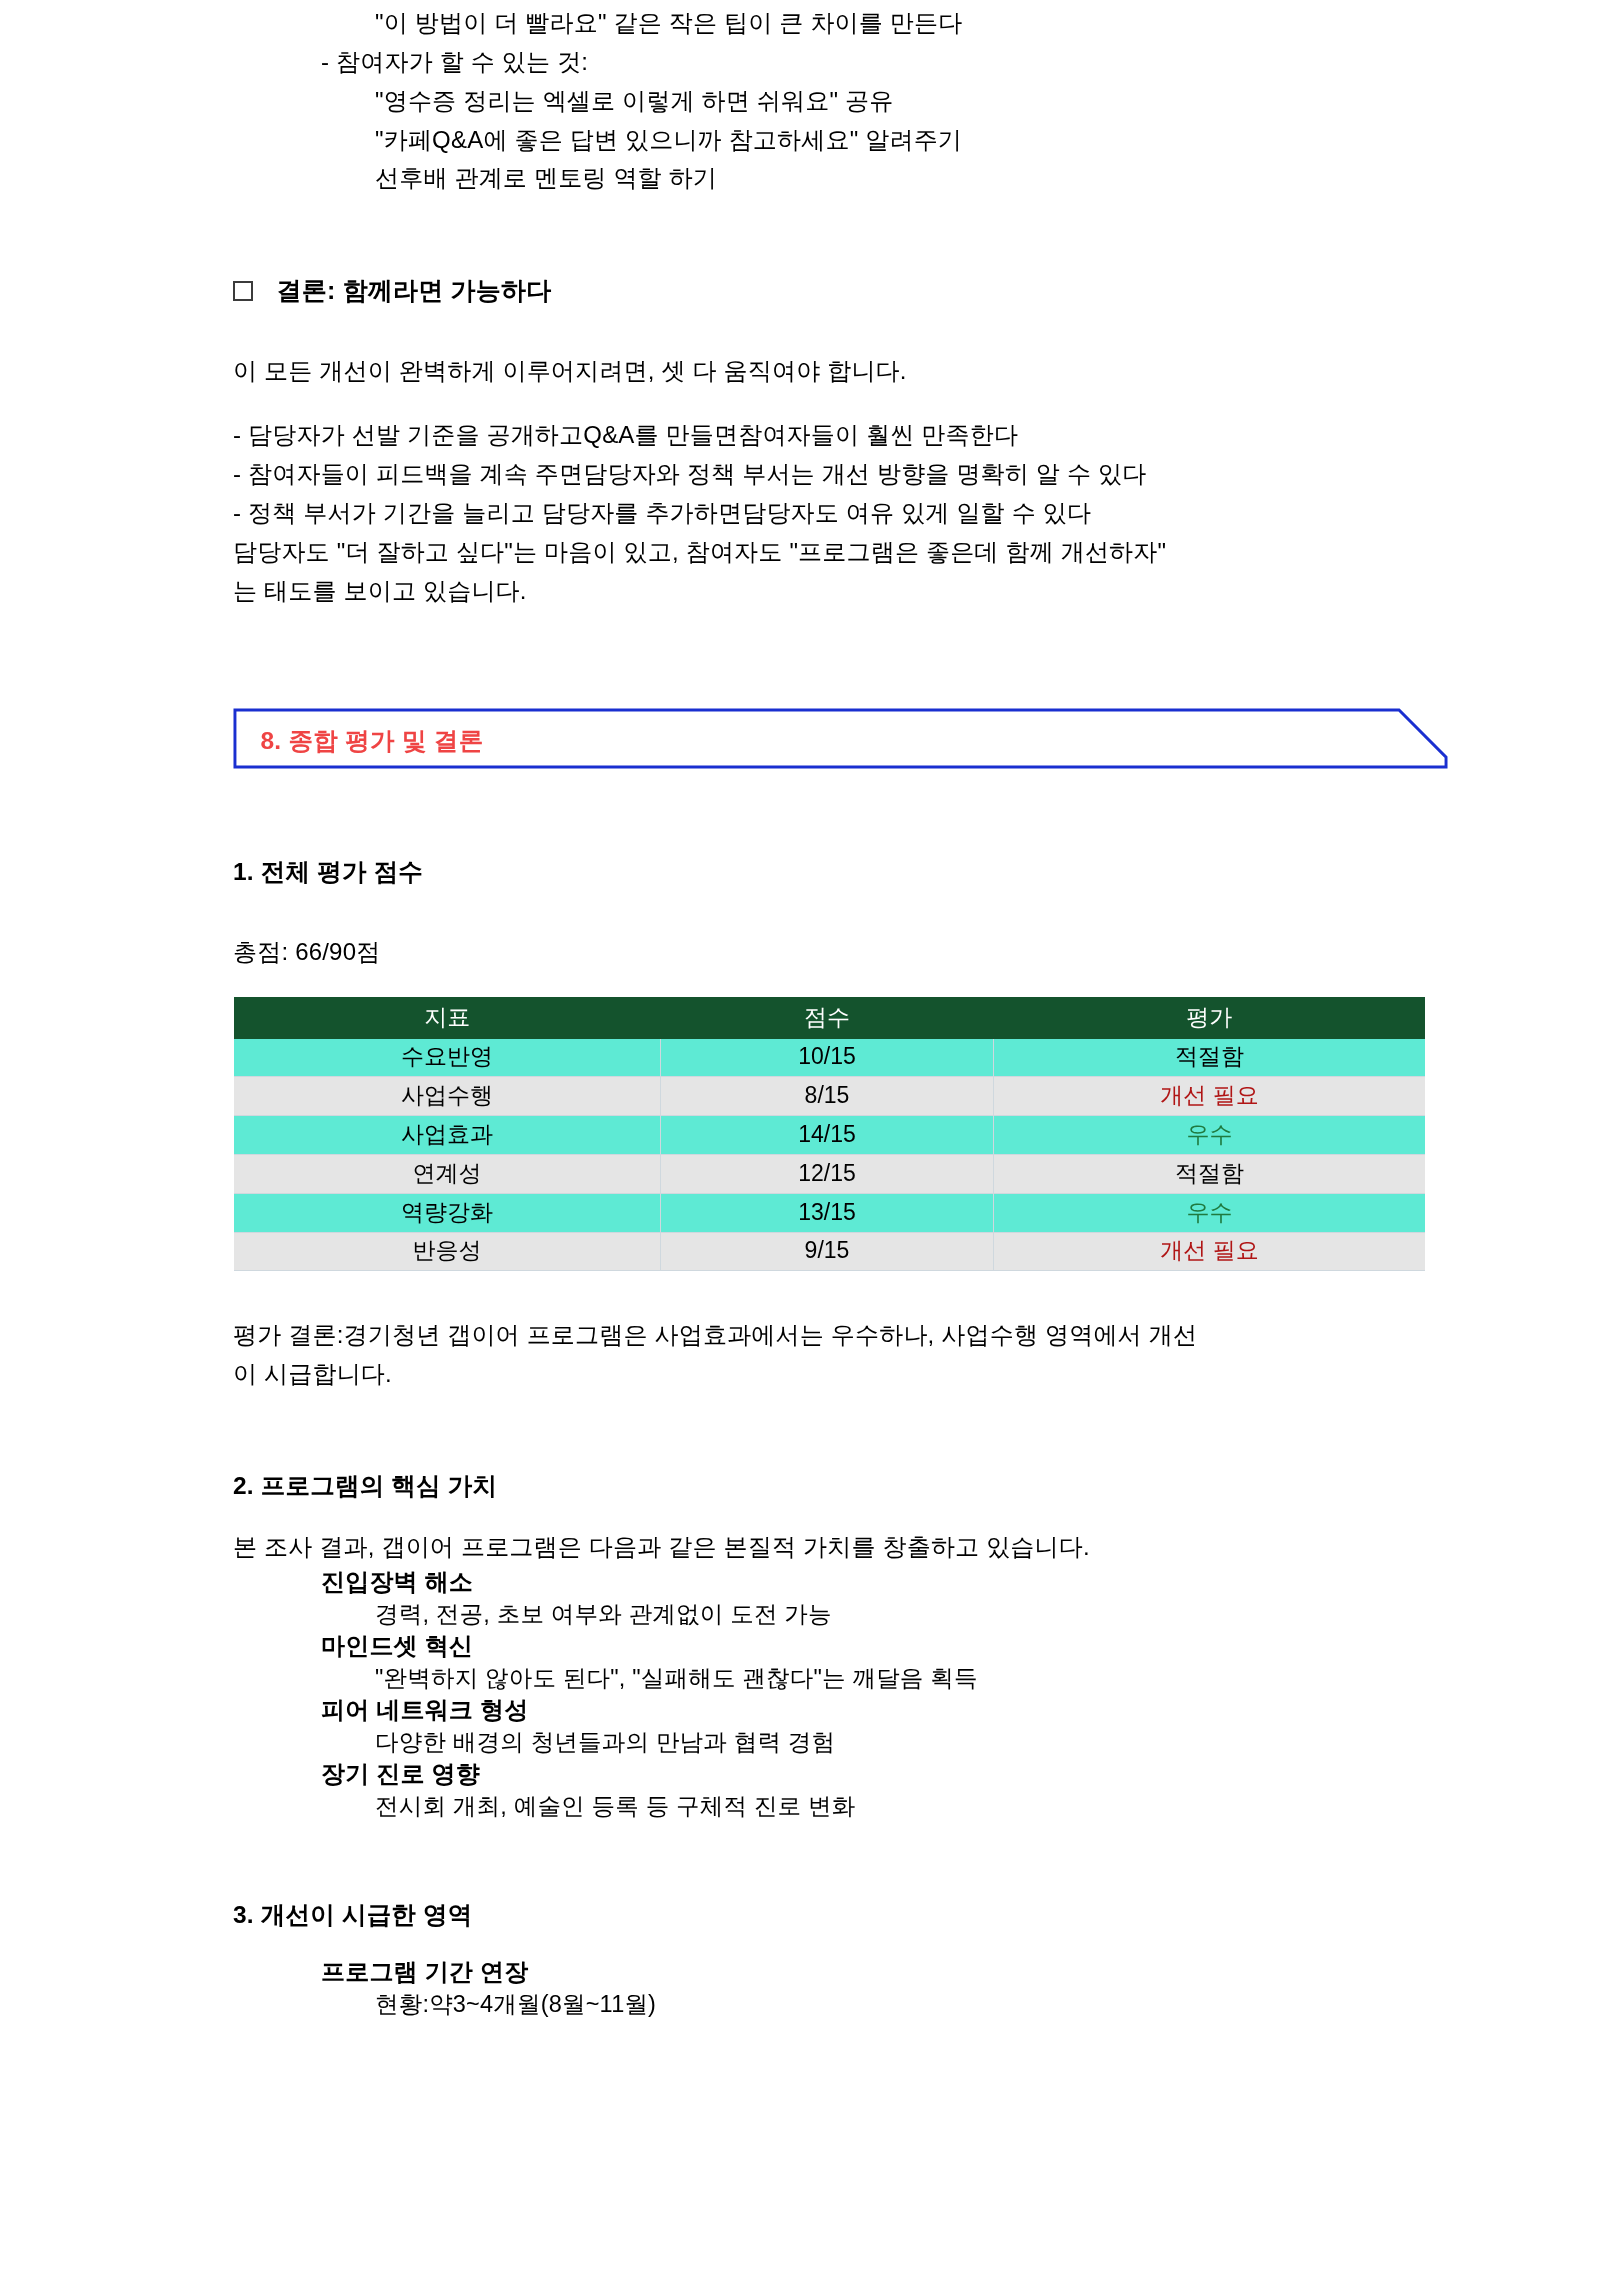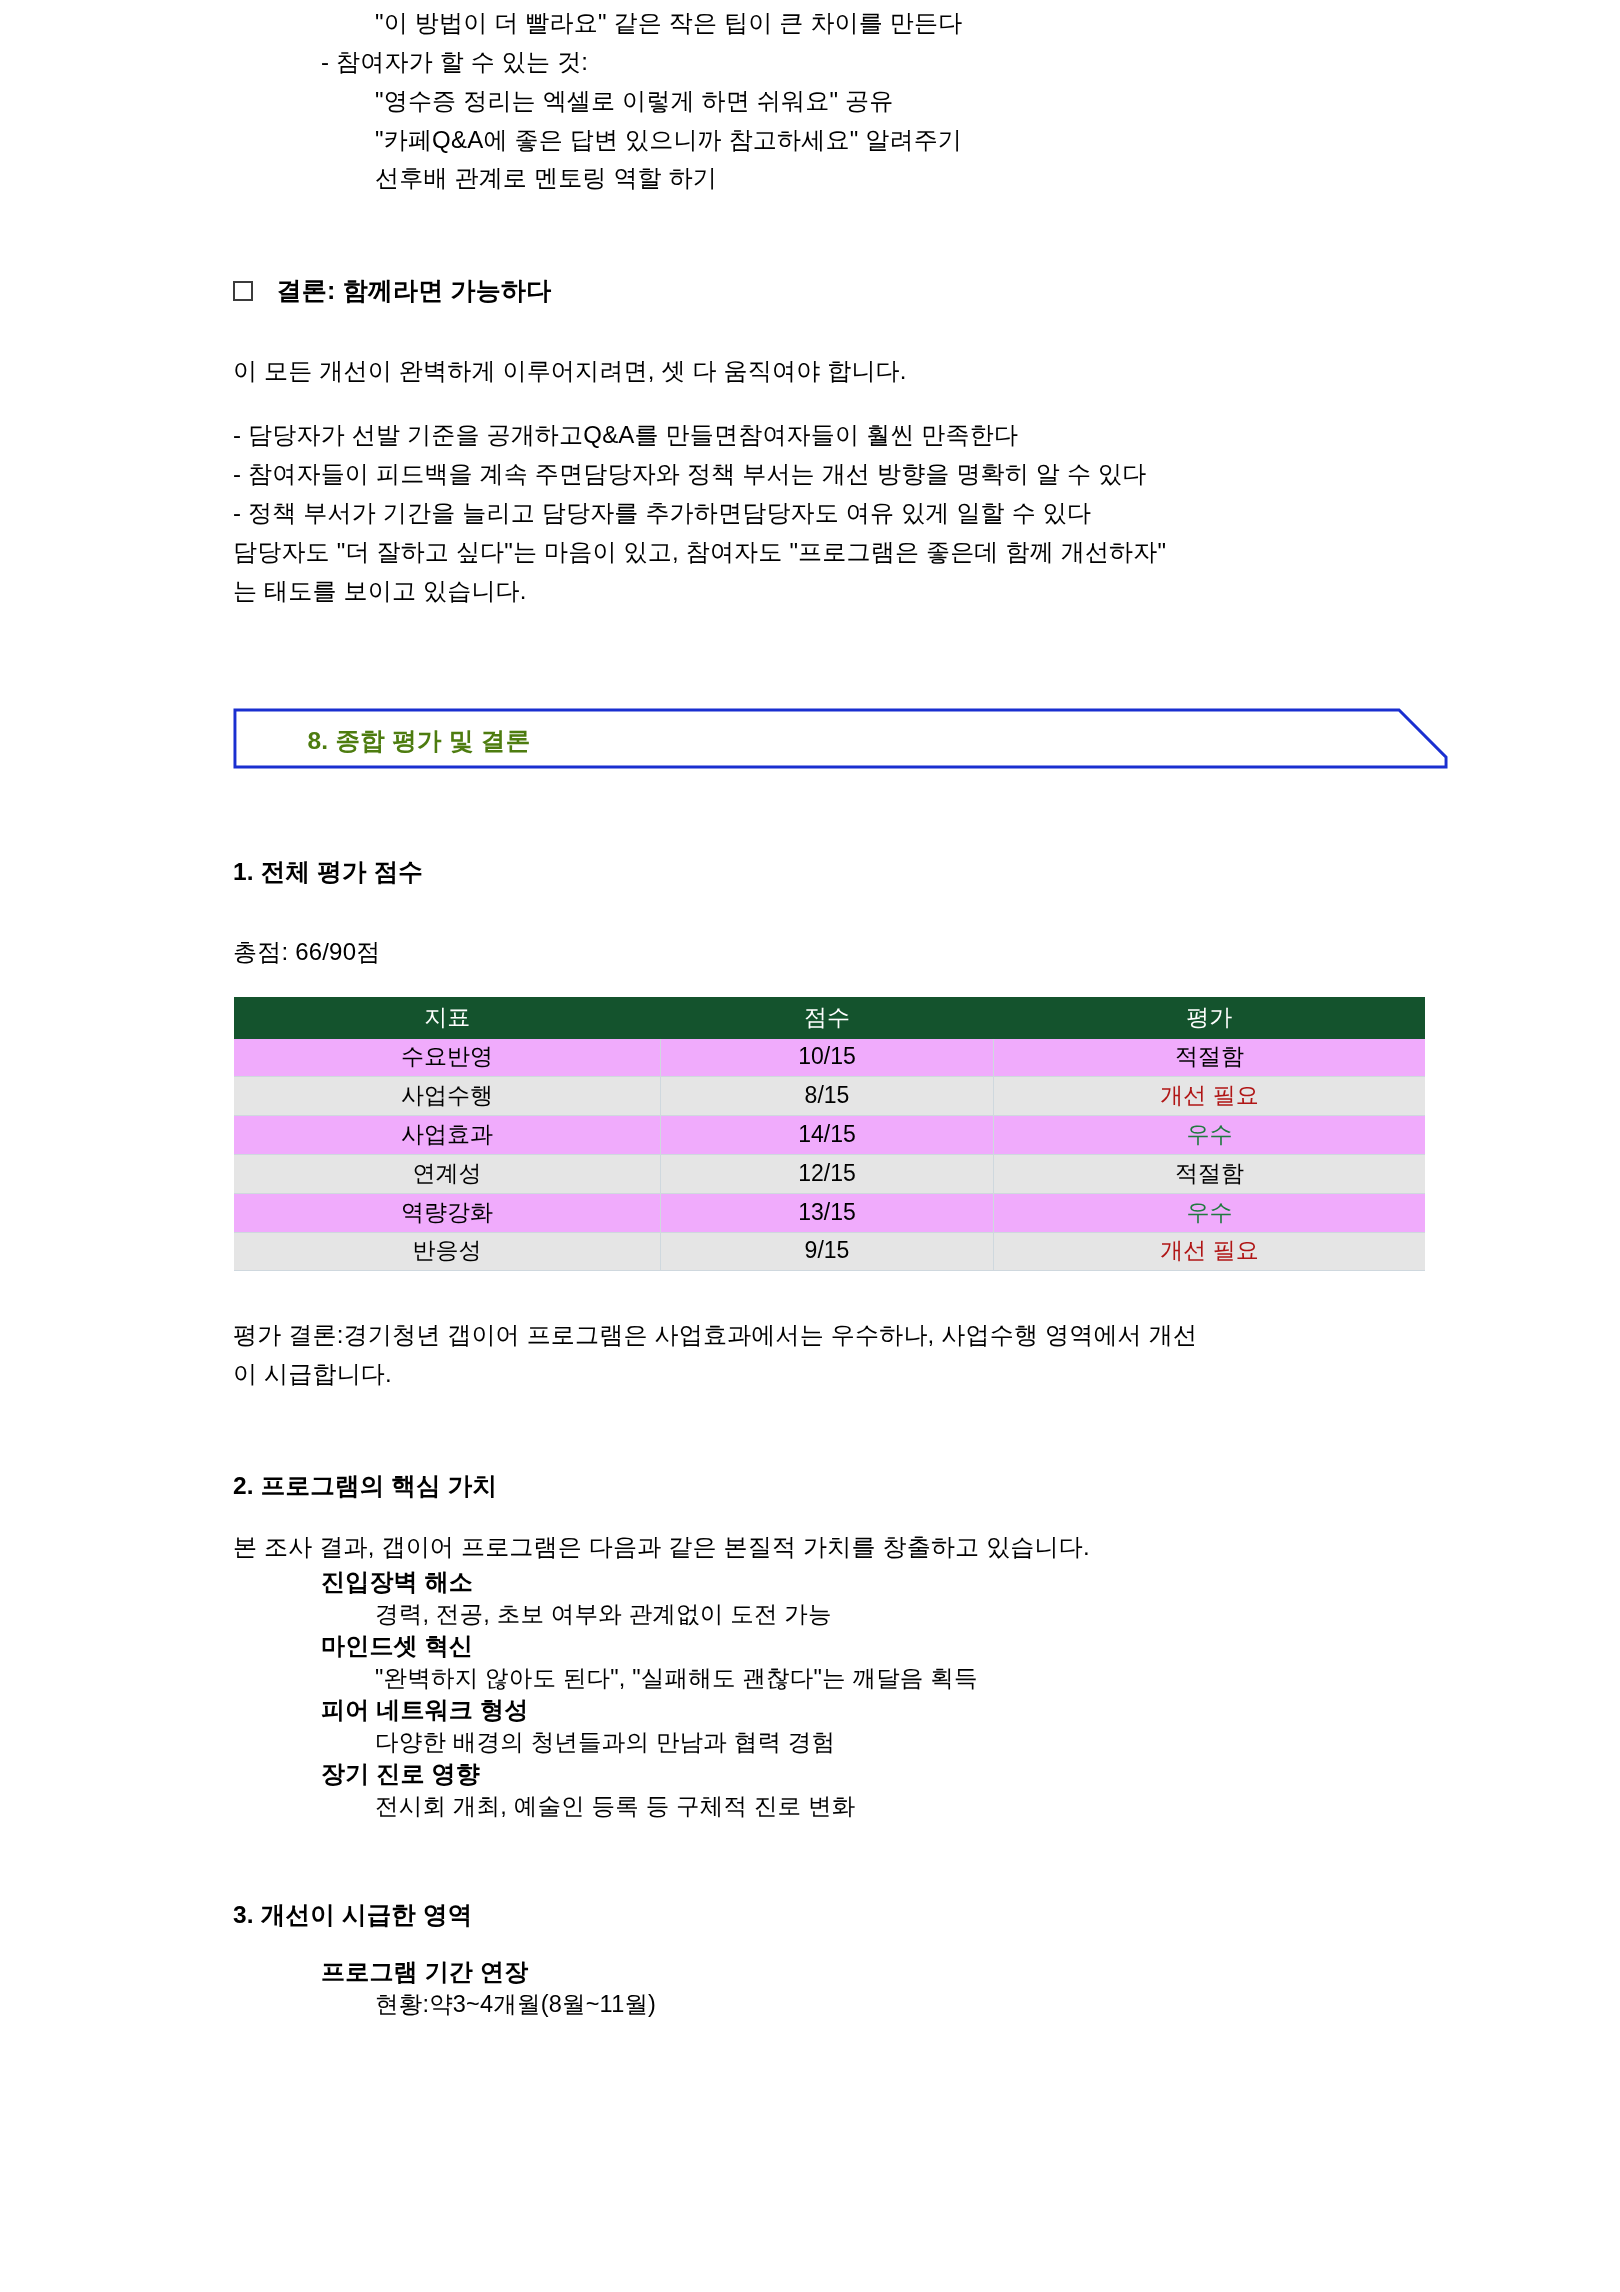--- a/index.html
+++ b/index.html
@@ -66,23 +66,22 @@
     position: absolute;
     left: 0;
     top: 0;
   }
   .section-banner .label {
     position: absolute;
     left: 27.4px;
     top: 15.7px;
     font-size: 24.5px;
     font-weight: bold;
-    color: #4d7c0f;
+    color: #ef4444;
     letter-spacing: 0.3px;
-    margin-left: 47px;
   }
 
   .sub-head {
     font-size: 24.5px;
     font-weight: bold;
     letter-spacing: 0.2px;
   }
   .body-text {
     font-size: 24px;
     line-height: 1.6;
@@ -106,21 +105,21 @@
     font-size: 23px;
     border: none;
   }
   table.score-table th.col-1 { width: 426px; }
   table.score-table th.col-2 { width: 333px; }
   table.score-table th.col-3 { width: 431px; }
   table.score-table td {
     text-align: center;
     padding: 2.9px 0 3.9px 0;
     border-bottom: 1px solid #cfd8de;
-    background: #f0abfc;
+    background: #5eead4;
     font-size: 23px;
   }
   table.score-table tr.alt td { background: #e5e5e5; }
   table.score-table td.sep { border-left: 1px solid #cfd8de; border-right: 1px solid #cfd8de;}
   .eval-good { color: #1f7a3f; }
   .eval-bad  { color: #b01515; }
   .eval-ok   { color: #000000; }
 
   .bold-item {
     font-size: 24px;

